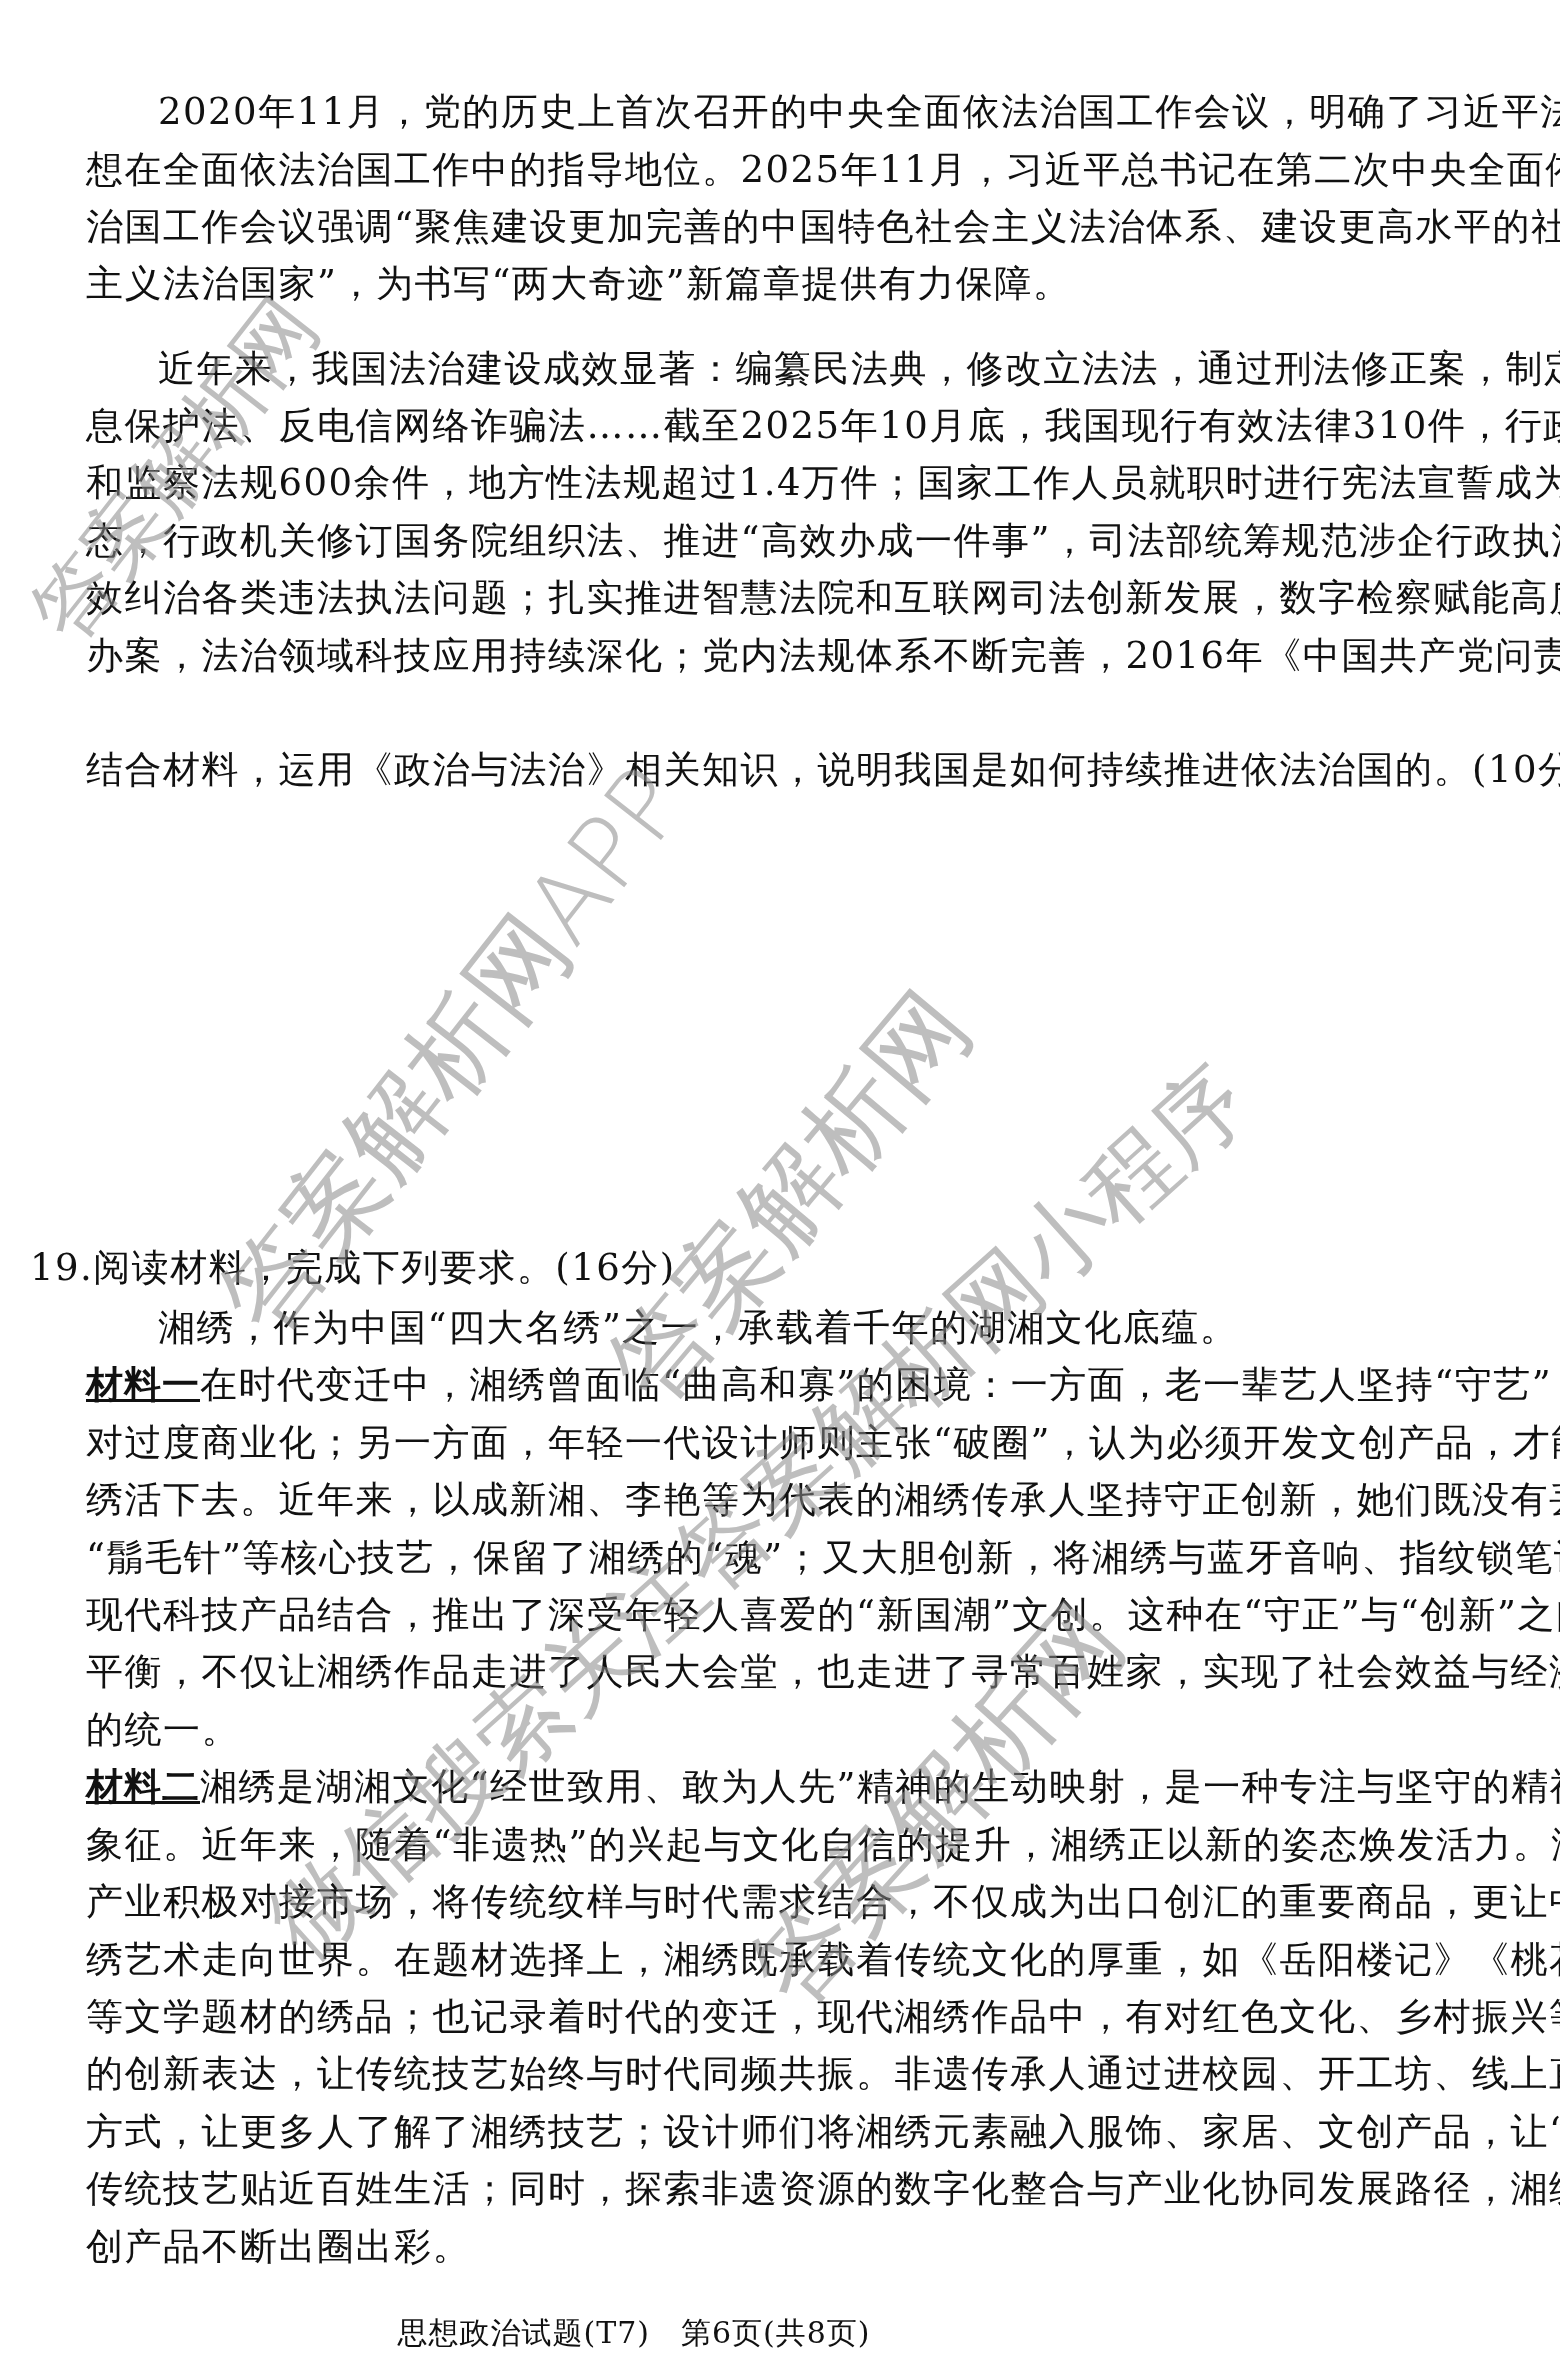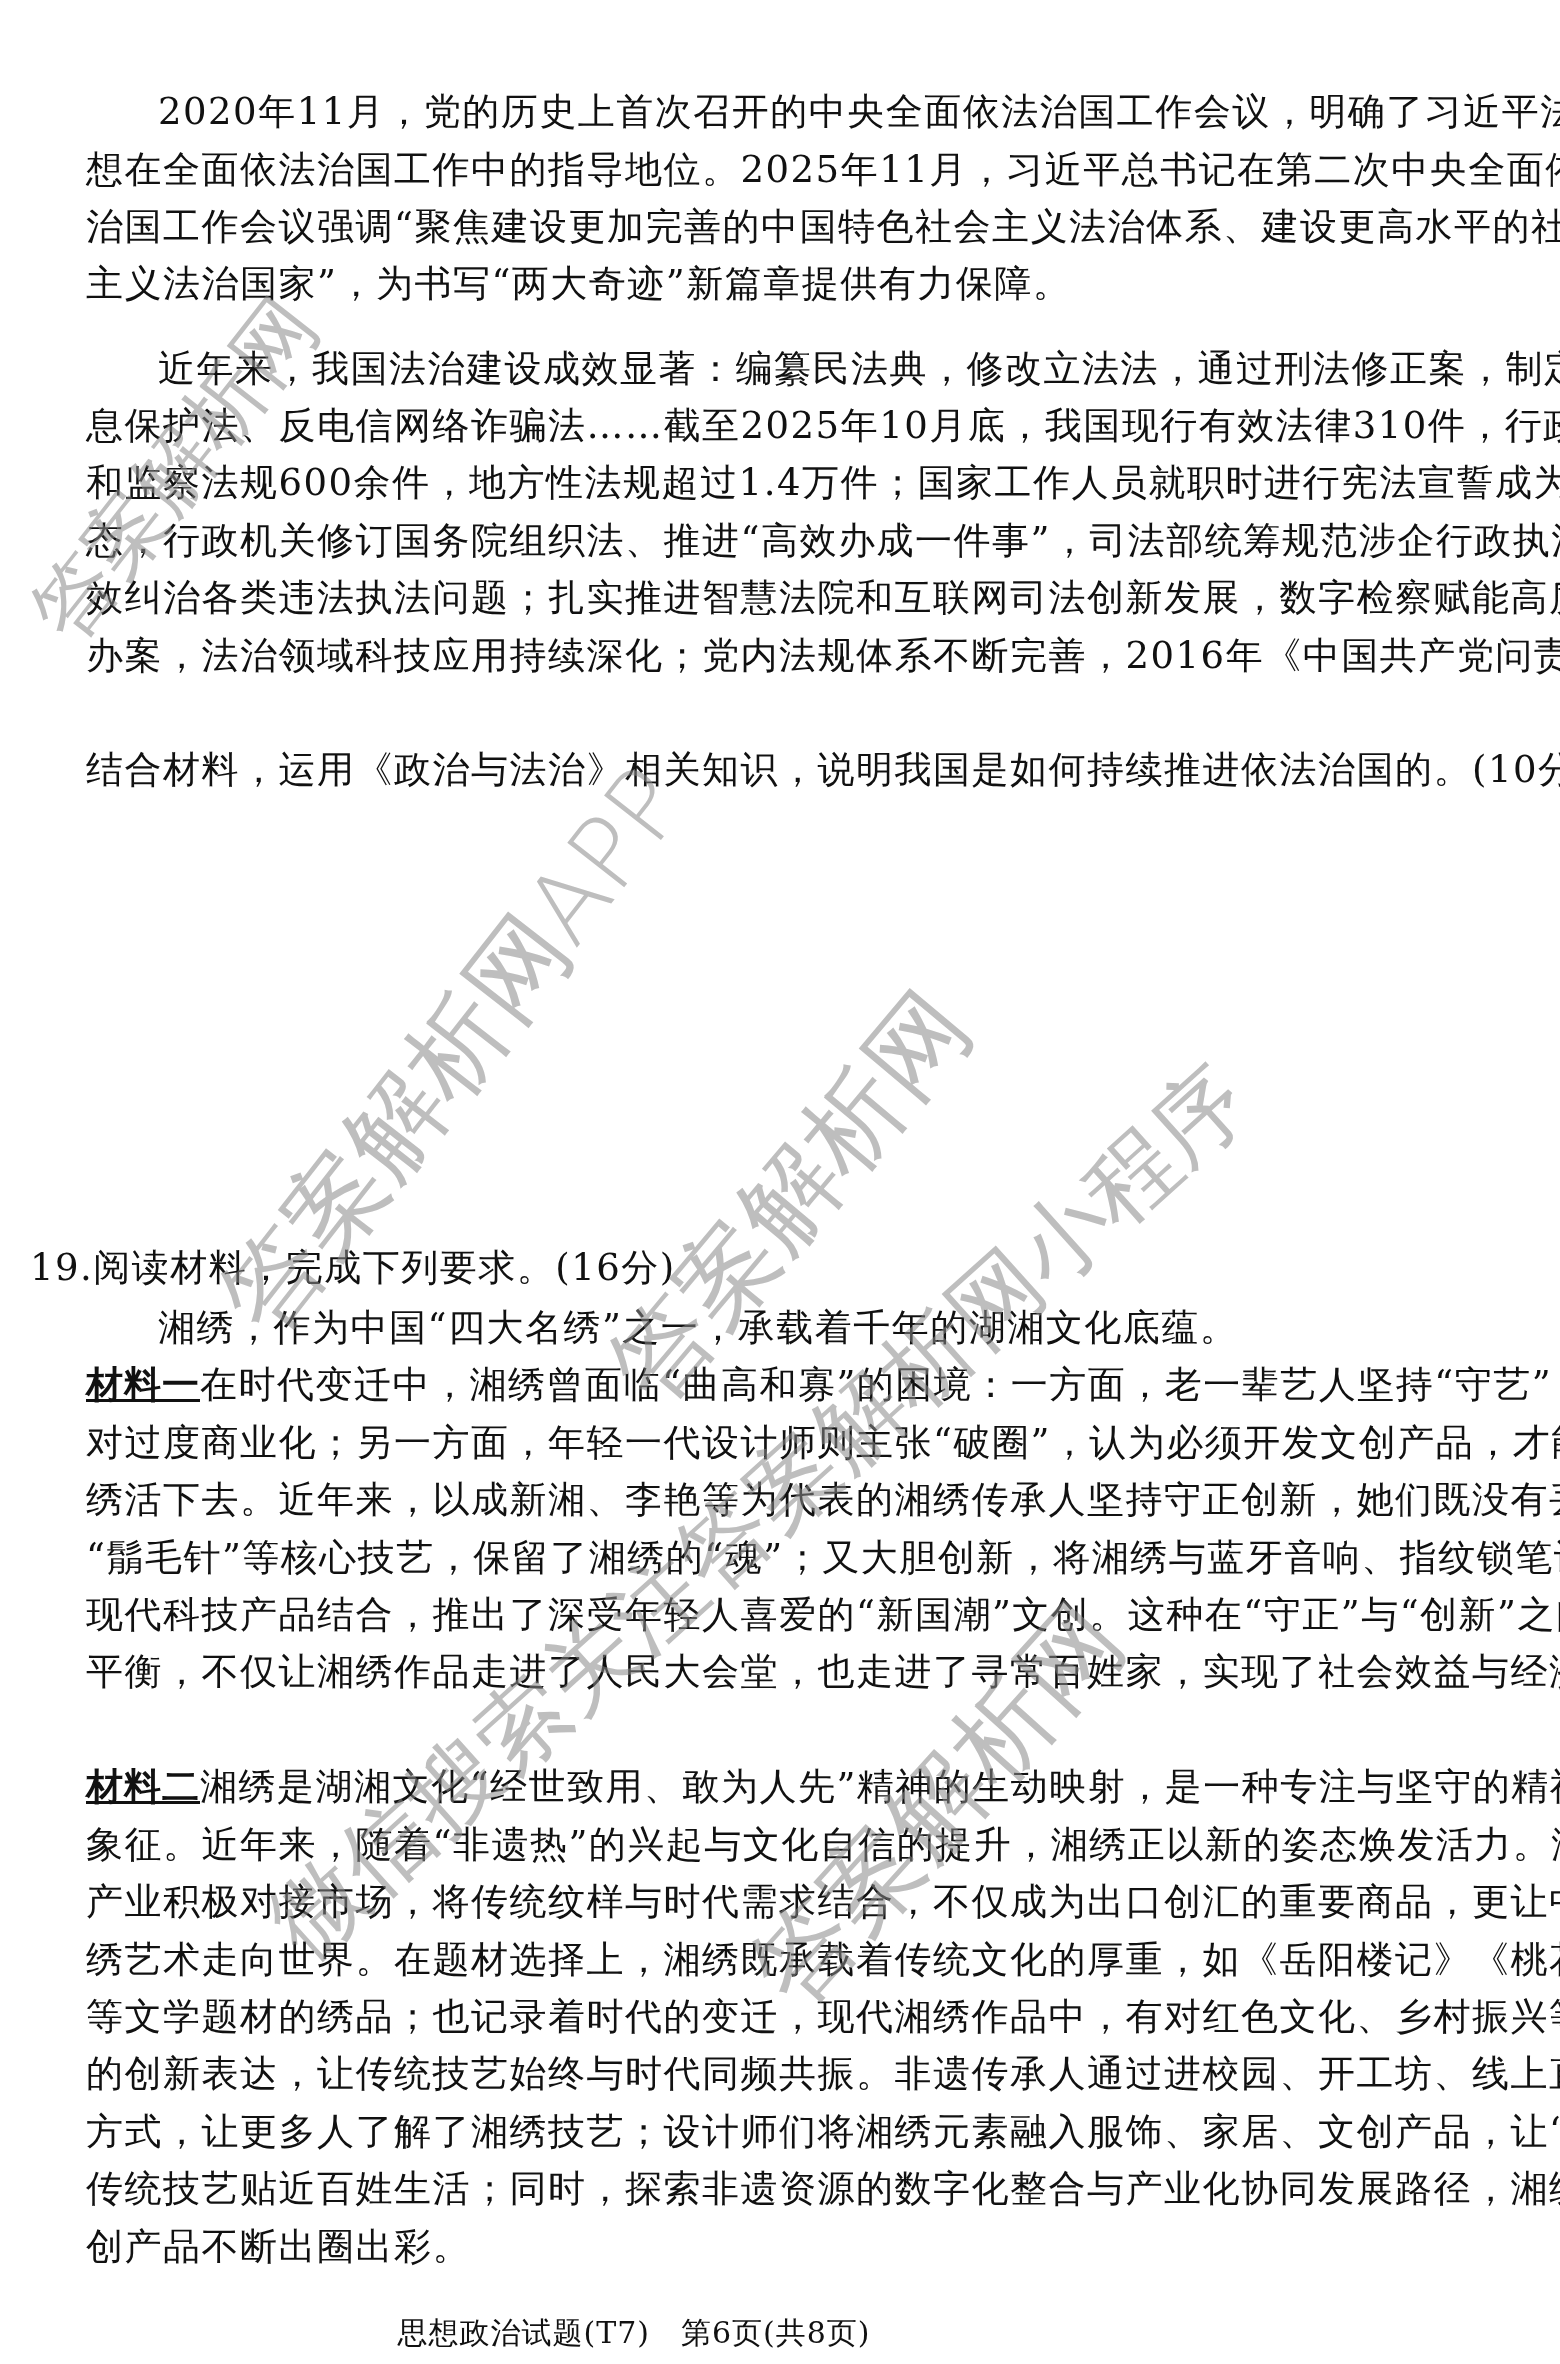--- a/index.html
+++ b/index.html
@@ -52,20 +52,21 @@
   <div class="line indent last" style="top:1302px;">湘绣，作为中国“四大名绣”之一，承载着千年的湖湘文化底蕴。</div>
 
   <div class="line" style="top:1359px;">
     <span class="mat-label">材料一</span><span>在时代变迁中，湘绣曾面临“曲高和寡”的困境：一方面，老一辈艺人坚持“守艺”，反</span>
   </div>
   <div class="line" style="top:1417px;">对过度商业化；另一方面，年轻一代设计师则主张“破圈”，认为必须开发文创产品，才能让湘</div>
   <div class="line" style="top:1474px;">绣活下去。近年来，以成新湘、李艳等为代表的湘绣传承人坚持守正创新，她们既没有丢弃</div>
   <div class="line" style="top:1532px;">“鬅毛针”等核心技艺，保留了湘绣的“魂”；又大胆创新，将湘绣与蓝牙音响、指纹锁笔记本等</div>
   <div class="line" style="top:1589px;">现代科技产品结合，推出了深受年轻人喜爱的“新国潮”文创。这种在“守正”与“创新”之间的</div>
   <div class="line" style="top:1646px;">平衡，不仅让湘绣作品走进了人民大会堂，也走进了寻常百姓家，实现了社会效益与经济效益</div>
+  <div class="line last" style="top:1704px;">的统一。</div>
 
   <div class="line" style="top:1761px;">
     <span class="mat-label">材料二</span><span>湘绣是湖湘文化“经世致用、敢为人先”精神的生动映射，是一种专注与坚守的精神</span>
   </div>
   <div class="line" style="top:1819px;">象征。近年来，随着“非遗热”的兴起与文化自信的提升，湘绣正以新的姿态焕发活力。湘绣</div>
   <div class="line" style="top:1876px;">产业积极对接市场，将传统纹样与时代需求结合，不仅成为出口创汇的重要商品，更让中国刺</div>
   <div class="line" style="top:1934px;">绣艺术走向世界。在题材选择上，湘绣既承载着传统文化的厚重，如《岳阳楼记》《桃花源记》</div>
   <div class="line" style="top:1991px;">等文学题材的绣品；也记录着时代的变迁，现代湘绣作品中，有对红色文化、乡村振兴等主题</div>
   <div class="line" style="top:2048px;">的创新表达，让传统技艺始终与时代同频共振。非遗传承人通过进校园、开工坊、线上直播等</div>
   <div class="line" style="top:2106px;">方式，让更多人了解了湘绣技艺；设计师们将湘绣元素融入服饰、家居、文创产品，让“高冷”的</div>

